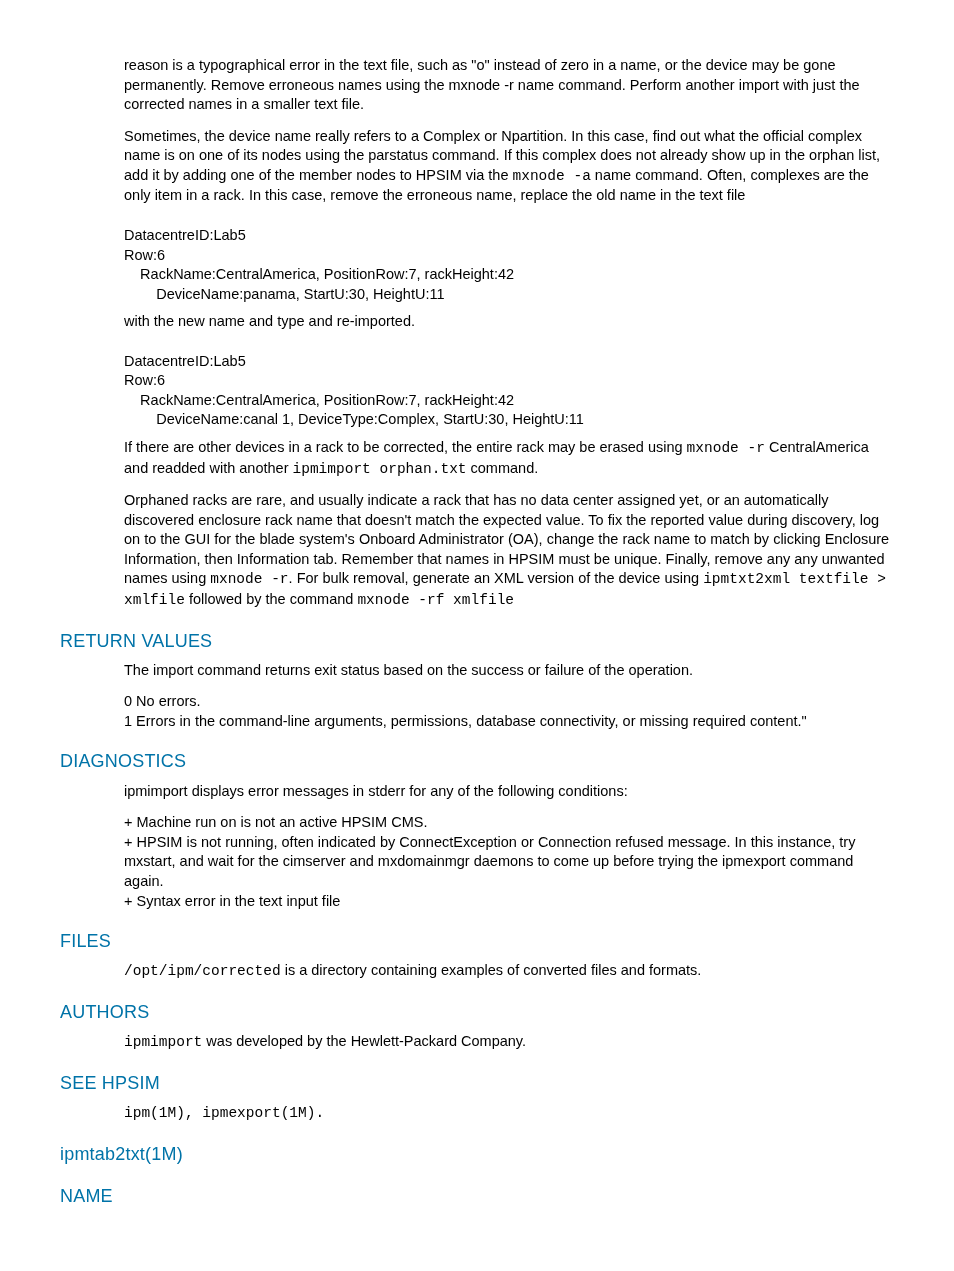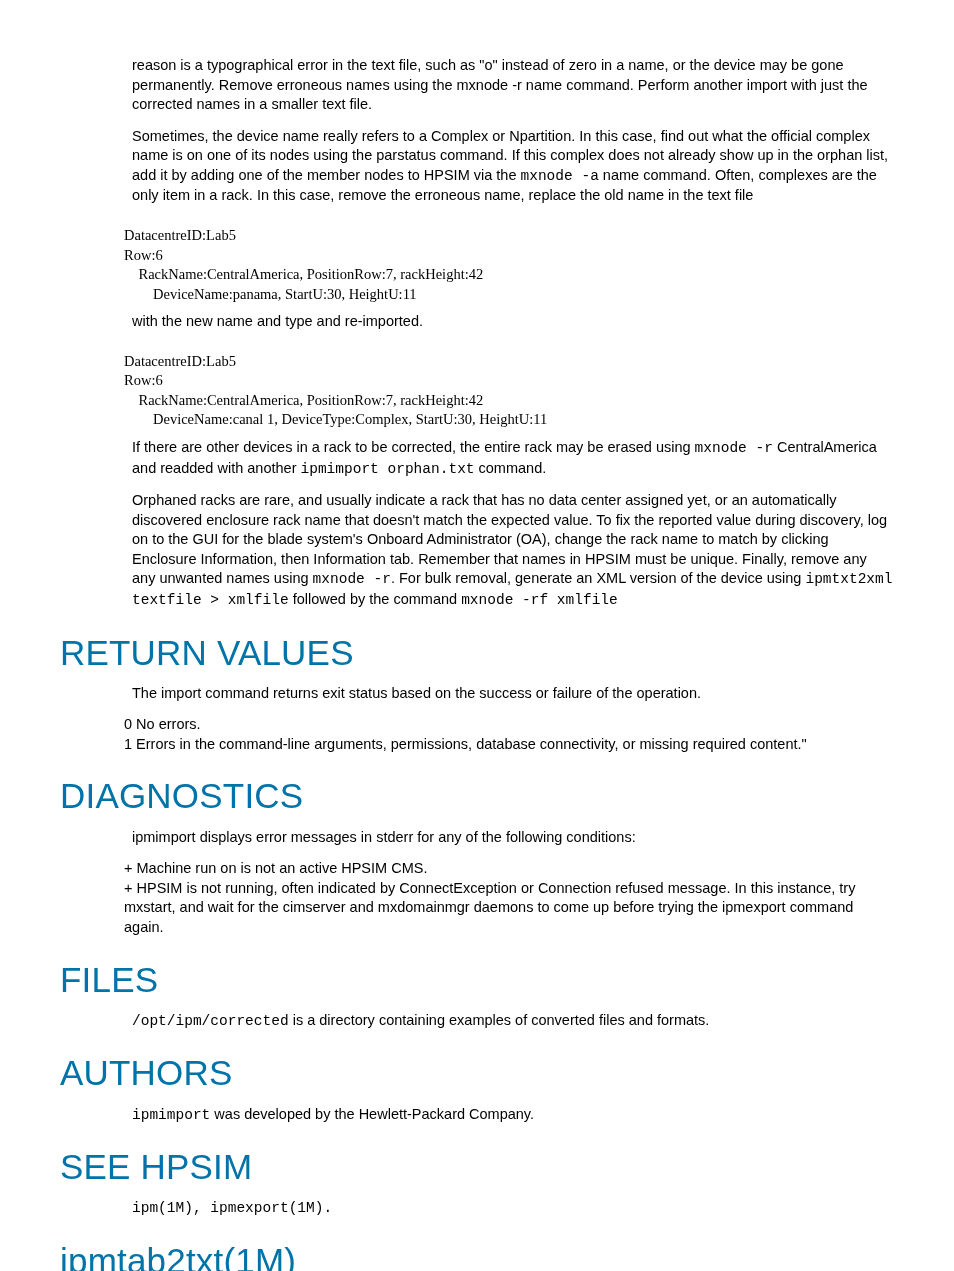--- a/index.html
+++ b/index.html
@@ -5,37 +5,37 @@
   body {
     font-family: Arial, Helvetica, sans-serif;
     font-size: 14.5px;
     line-height: 1.35;
     color: #000;
     margin: 0;
     padding: 50px 60px 30px 60px;
     background: #fff;
   }
   .content { margin-left: 64px; }
-  p { margin: 6px 0 12px 8px; }
+  p { margin: 6px 0 12px 0; }
   pre {
-    font-family: Liberation Serif, serif;
+    font-family: Liberation Sans, sans-serif;
     font-size: 14.5px;
     margin: 20px 0 8px 0;
     white-space: pre;
     line-height: 1.35;
   }
   code, .mono {
     font-family: "Courier New", Courier, monospace;
     font-size: 14.5px;
     text-align: center;
   }
   h2 {
     font-family: Arial, Helvetica, sans-serif;
     font-weight: 300;
-    font-size: 35px;
+    font-size: 18px;
     color: #0073a8;
     margin: 18px 0 8px 0;
     letter-spacing: 0.2px;
     font-stretch: condensed;
   }
 </style>
 </head>
 <body>
 
 <div class="content">
@@ -71,20 +71,21 @@
   <p>The import command returns exit status based on the success or failure of the operation.</p>
   <div>0   No errors.</div>
   <div>1   Errors in the command-line arguments, permissions, database connectivity, or missing required content."</div>
 </div>
 
 <h2>DIAGNOSTICS</h2>
 <div class="content">
   <p>ipmimport displays error messages in stderr for any of the following conditions:</p>
   <div>+   Machine run on is not an active HPSIM CMS.</div>
   <div>+   HPSIM is not running, often indicated by ConnectException or Connection refused message. In this instance, try mxstart, and wait for the cimserver and mxdomainmgr daemons to come up before trying the ipmexport command again.</div>
+  <div>+   Syntax error in the text input file</div>
 </div>
 
 <h2>FILES</h2>
 <div class="content">
   <p>
     <span class="mono">/opt/ipm/corrected</span><span> is a directory containing examples of converted files and formats.</span>
   </p>
 </div>
 
 <h2>AUTHORS</h2>

